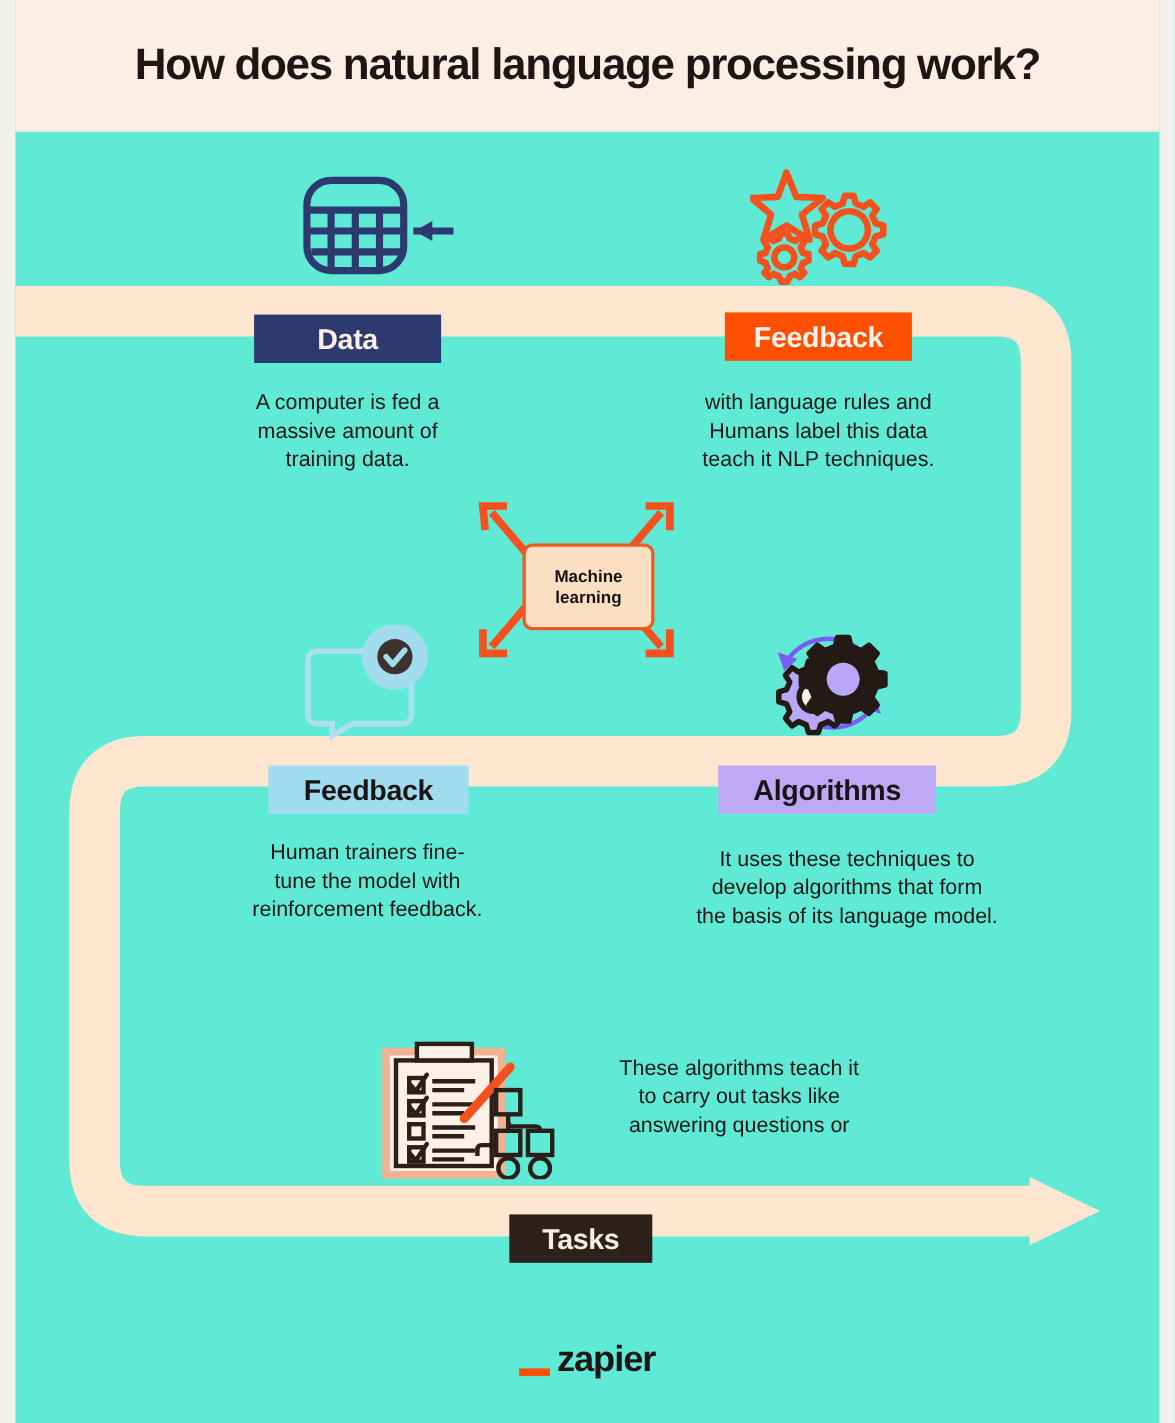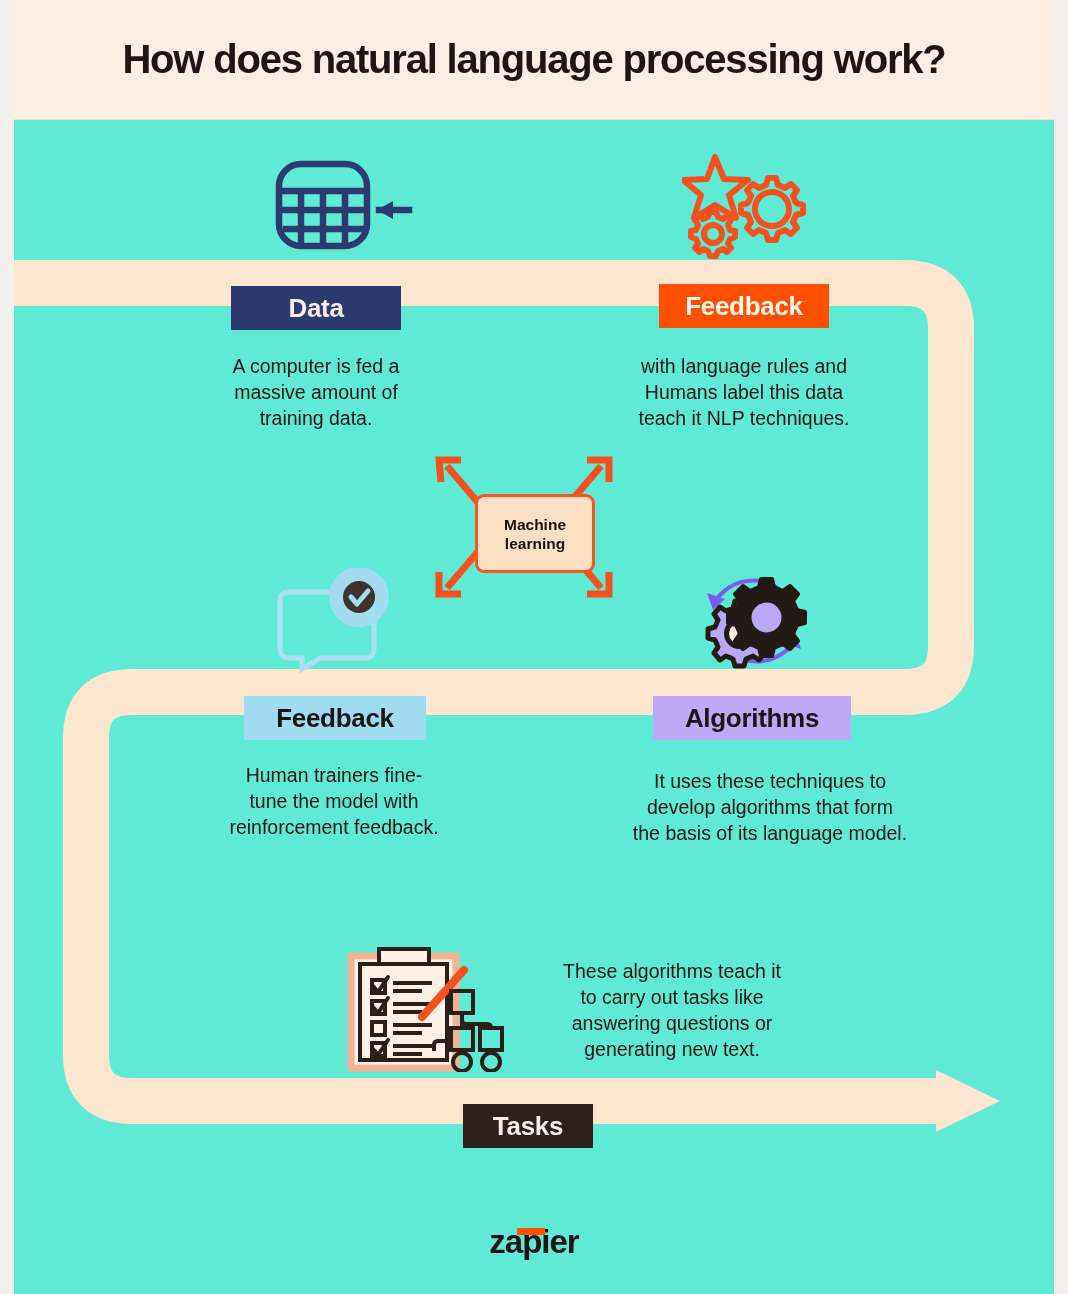--- a/index.html
+++ b/index.html
@@ -65,21 +65,20 @@
     text-align:center;
     font-size:15.5px;font-weight:800;line-height:19px;color:#1A1212;
     font-family:"Liberation Sans", sans-serif;
     box-sizing:border-box;
   }
 
   .logo{
     position:absolute;left:0;top:1216px;width:1040px;
     display:flex;align-items:center;justify-content:center;
     gap:0px;
-    flex-direction:column;
   }
   .logo-underscore{
     width:28px;height:7px;background:#FF4F00;margin-right:6px;
     position:relative;top:12px;
   }
   .logo-text{
     font-size:33px;font-weight:800;color:#201515;letter-spacing:-1px;
     font-family:"Liberation Sans", sans-serif;
   }
 </style>
@@ -256,21 +255,20 @@
           <line x1="145" y1="106" x2="145" y2="109"></line>
           <path d="M 105 97 L 92 97 Q 88 97 88 101 L 88 107"></path>
         </g>
       </svg>
     </div>
 
     <div class="blurb" style="left:498px;top:958px;width:320px;">
       <div>These algorithms teach it</div>
       <div>to carry out tasks like</div>
       <div>answering questions or</div>
-      <div>generating new text.</div>
     </div>
 
     <div class="label tasks" style="left:449px;top:1104px;width:130px;height:44px;">Tasks</div>
 
     <div class="logo">
       <span class="logo-underscore"></span>
       <span class="logo-text">zapier</span>
     </div>
 
   </div>

